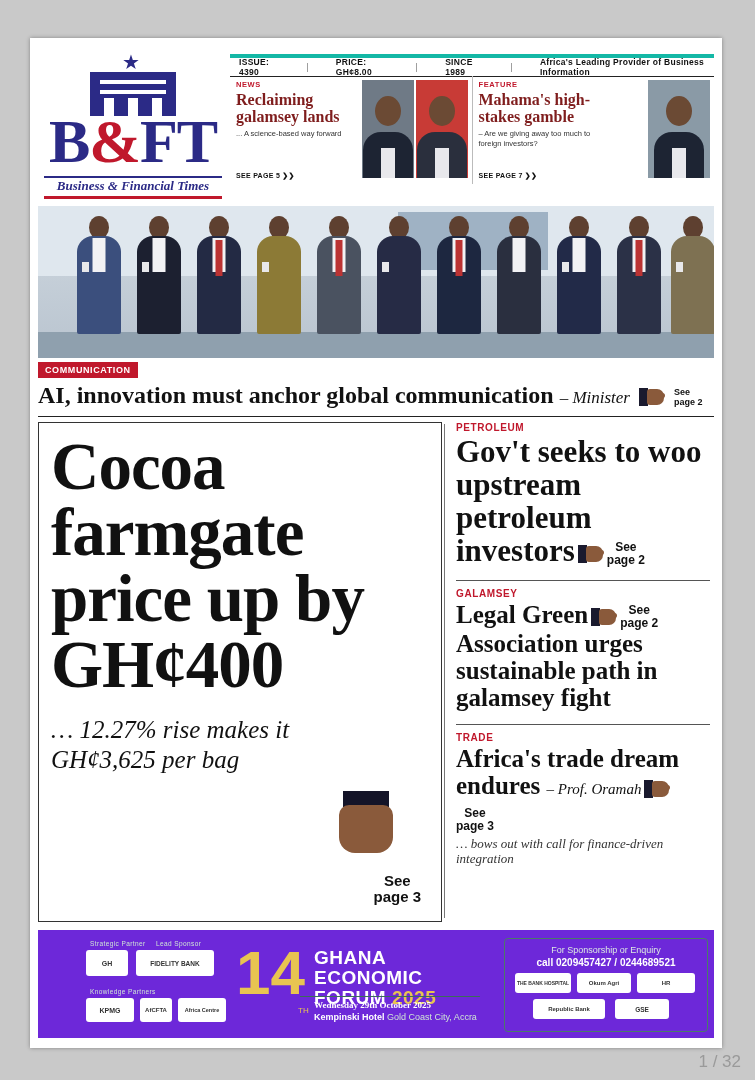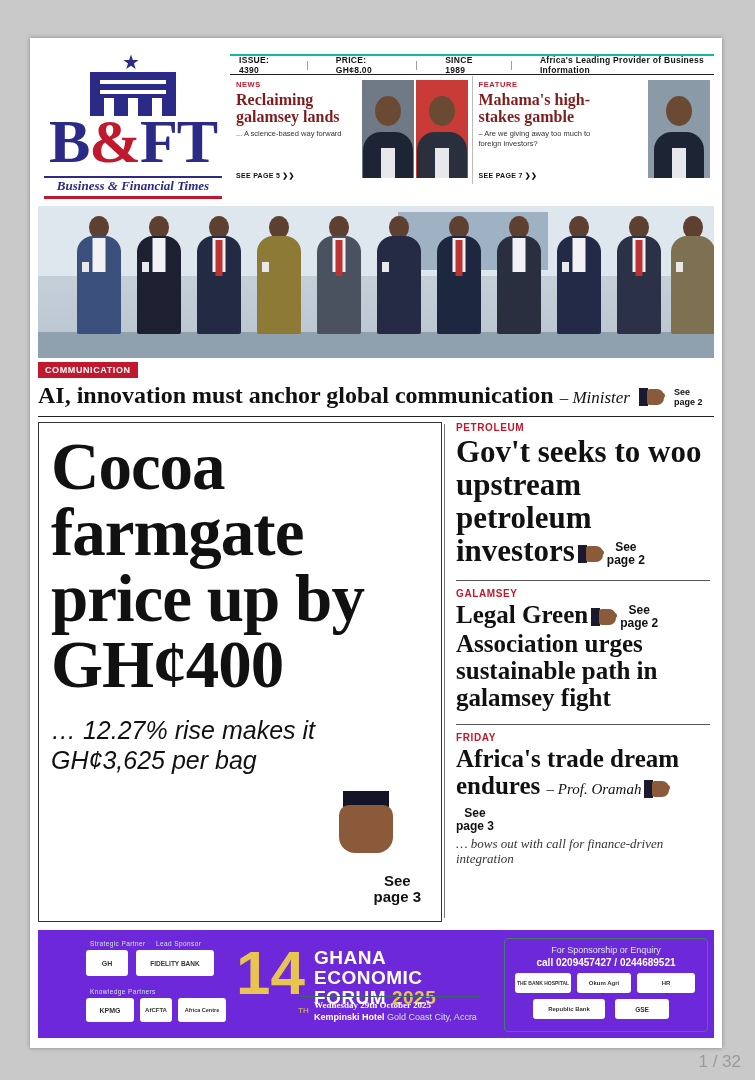--- a/index.html
+++ b/index.html
@@ -1,21 +1,21 @@
 <!DOCTYPE html>
 <html><head>
 <meta charset="utf-8">
 <style>
   html,body{margin:0;padding:0;background:#c9c9c9;}
   body{width:755px;height:1080px;font-family:"Liberation Serif",serif;overflow:hidden;}
   .page{position:relative;width:755px;height:1080px;background:#c9c9c9;}
   .paper{position:absolute;left:30px;top:38px;width:692px;height:1010px;background:#ffffff;box-shadow:0 0 4px rgba(0,0,0,.35);overflow:hidden;}
 
   
-  .infostrip{position:absolute;left:200px;top:16px;width:484px;height:18px;border-top:2px solid #14b8a6;border-bottom:1px solid #222;display:flex;align-items:center;justify-content:center;gap:16px;}
+  .infostrip{position:absolute;left:200px;top:16px;width:484px;height:18px;border-top:4px solid #14b8a6;border-bottom:1px solid #222;display:flex;align-items:center;justify-content:center;gap:16px;}
   .infostrip span{font-family:"Liberation Sans",sans-serif;font-size:8.5px;font-weight:bold;letter-spacing:.3px;color:#111;padding:0 9px;}
   .infostrip .sep{color:#777;padding:0 2px;font-weight:normal;}
 
   
   .masthead{position:absolute;left:8px;top:14px;width:190px;height:146px;}
   .mh-star{position:absolute;left:84px;top:0;width:0;height:0;}
   .star{color:#2b2a86;font-size:20px;line-height:20px;}
   .mh-crest{position:absolute;left:52px;top:20px;width:86px;height:44px;background:#2b2a86;}
   .mh-crest:before{content:"";position:absolute;left:10px;top:8px;width:66px;height:4px;background:#fff;}
   .mh-crest:after{content:"";position:absolute;left:10px;top:18px;width:66px;height:4px;background:#fff;}
@@ -72,21 +72,21 @@
   .hand .palm{position:absolute;left:8px;top:3px;width:17px;height:16px;border-radius:3px 7px 7px 3px;background:#8a5a3b;}
   .hand .fing{position:absolute;left:16px;top:7px;width:10px;height:5px;background:#8a5a3b;border-radius:0 3px 3px 0;}
 
   
   .main{position:absolute;left:8px;top:384px;width:676px;height:500px;display:flex;}
   .colA{width:404px;border:1px solid #333;box-sizing:border-box;padding:10px 12px 8px 12px;position:relative;}
   .gutter{width:10px;}
   .colB{width:258px;position:relative;padding-left:4px;box-sizing:border-box;}
 
   .lead{font-family:"Liberation Serif",serif;font-weight:bold;font-size:67px;line-height:66px;color:#111;letter-spacing:-1px;}
-  .lead-dek{font-family:Liberation Sans, sans-serif;font-style:italic;font-size:25px;line-height:30px;color:#111;margin-top:18px;width:320px;}
+  .lead-dek{font-family:Liberation Serif, serif;font-style:italic;font-size:25px;line-height:30px;color:#111;margin-top:18px;width:320px;}
   .lead-hand{position:absolute;right:44px;bottom:66px;width:62px;height:64px;}
   .lead-hand .cuff2{position:absolute;left:8px;top:0;width:46px;height:16px;background:#141428;}
   .lead-hand .palm2{position:absolute;left:4px;top:14px;width:54px;height:48px;border-radius:10px 10px 16px 16px;background:#8a5a3b;}
   .lead-see{position:absolute;right:20px;bottom:16px;text-align:center;font-family:"Liberation Sans",sans-serif;font-weight:bold;font-size:15px;line-height:16px;color:#111;}
 
   .bsec{position:relative;padding:0 0 6px 0;}
   .bsec .kick{font-family:"Liberation Sans",sans-serif;font-weight:bold;font-size:10px;letter-spacing:.6px;color:#c0182c;margin-bottom:2px;}
   .bsec h2{margin:0;font-family:"Liberation Serif",serif;font-weight:bold;font-size:31px;line-height:33px;color:#111;}
   .bsec h2.small{font-size:25px;line-height:27px;}
   .bsec .dek{font-family:"Liberation Serif",serif;font-style:italic;font-size:13px;line-height:15px;color:#333;margin-top:3px;}
@@ -296,21 +296,21 @@
           <div class="kick">GALAMSEY</div>
           <h2 class="small">
             <span>Legal Green</span><span class="hand"><span class="cuff"></span><span class="palm"></span><span class="fing"></span></span><span class="seeinl"><span style="display:block">See</span><span style="display:block">page 2</span></span>
             <span style="display:block">Association urges sustainable path in galamsey fight</span>
           </h2>
         </div>
 
         <div class="brule"></div>
 
         <div class="bsec">
-          <div class="kick">FRIDAY</div>
+          <div class="kick">TRADE</div>
           <h2 class="small">
             <span style="display:block">Africa's trade dream</span>
             <span>endures</span>
             <span style="font-style:italic;font-weight:normal;font-size:15px">– Prof. Oramah</span><span class="hand"><span class="cuff"></span><span class="palm"></span><span class="fing"></span></span><span class="seeinl"><span style="display:block">See</span><span style="display:block">page 3</span></span>
           </h2>
           <div class="dek">… bows out with call for finance-driven integration</div>
         </div>
 
       </div>
     </div>

